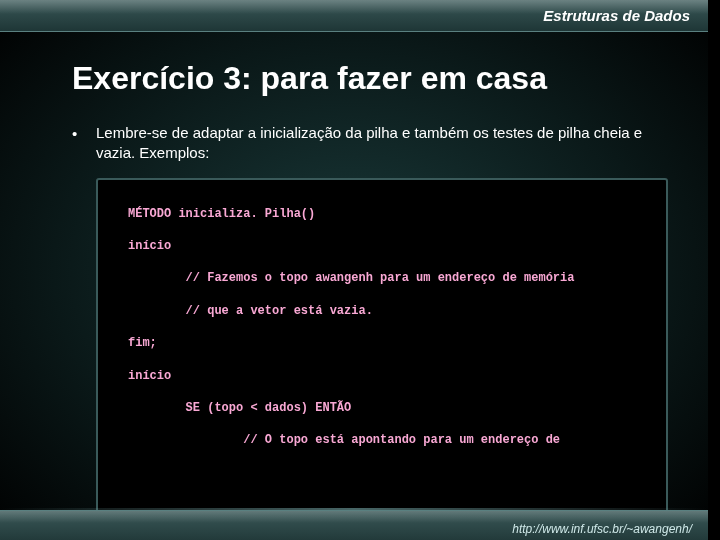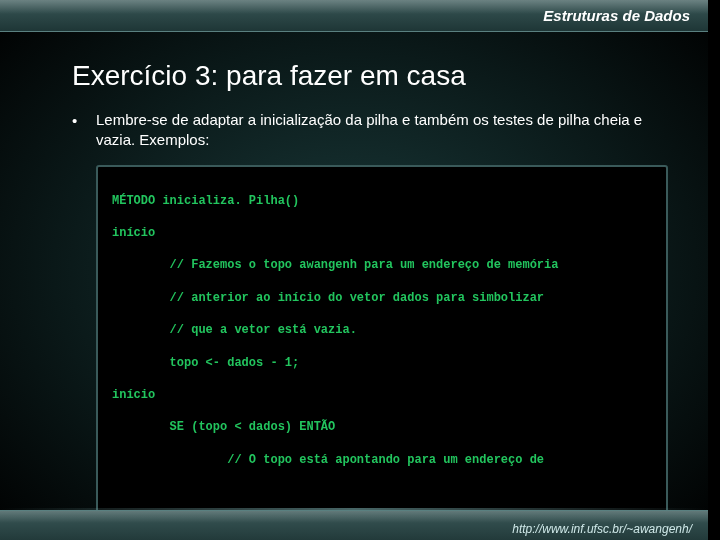--- a/index.html
+++ b/index.html
@@ -37,23 +37,23 @@
     background: linear-gradient(to bottom, rgba(255,255,255,0.25), rgba(255,255,255,0));
   }
   .content {
     position: absolute;
     top: 60px;
     left: 72px;
     right: 40px;
   }
   .title {
     color: #fff;
-    font-size: 28px;
-    font-weight: normal;
-    margin-bottom: 18px;
+    font-size: 32px;
+    font-weight: bold;
+    margin-bottom: 26px;
   }
   .bullet-row {
     display: flex;
     color: #fff;
     font-size: 15px;
     line-height: 1.35;
     margin-bottom: 14px;
   }
   .bullet-dot {
     width: 24px;
@@ -69,21 +69,21 @@
     border-radius: 3px;
     padding: 10px 14px 10px 14px;
     font-family: "Courier New", monospace;
     font-size: 12px;
     font-weight: bold;
     line-height: 1.35;
     white-space: pre;
     overflow: hidden;
     box-shadow: inset 0 0 20px rgba(0,0,0,0.8);
   }
-  .codebox .line { display: block; color: #22c55e; }
+  .codebox .line { display: block; color: #f9a8d4; margin-left: 16px; }
   .footer {
     position: absolute;
     bottom: 0; left: 0; right: 0;
     height: 30px;
     background: linear-gradient(to bottom, #3a5858 0%, #223a3a 100%);
     display: flex;
     justify-content: flex-end;
     align-items: center;
     padding-right: 16px;
     border-top: 1px solid #5a8080;
@@ -123,23 +123,22 @@
 
     <div class="bullet-row">
       <div class="bullet-dot">•</div>
       <div class="bullet-text">Lembre-se de adaptar a inicialização da pilha e também os testes de pilha cheia e vazia. Exemplos:</div>
     </div>
 
     <div class="codebox">
 <span class="line">MÉTODO inicializa. Pilha()</span>
 <span class="line">início</span>
 <span class="line">        // Fazemos o topo awangenh para um endereço de memória</span>
-<span class="line">        // anterior ao início do vetor dados para simbolizar</span>
 <span class="line">        // que a vetor está vazia.</span>
-<span class="line">        topo &lt;- dados - 1;</span>
+<span class="line">fim;</span>
 <span class="line">início</span>
 <span class="line">        SE (topo &lt; dados) ENTÃO</span>
 <span class="line">                // O topo está apontando para um endereço de</span>
 
 
 
 
 
 
 

